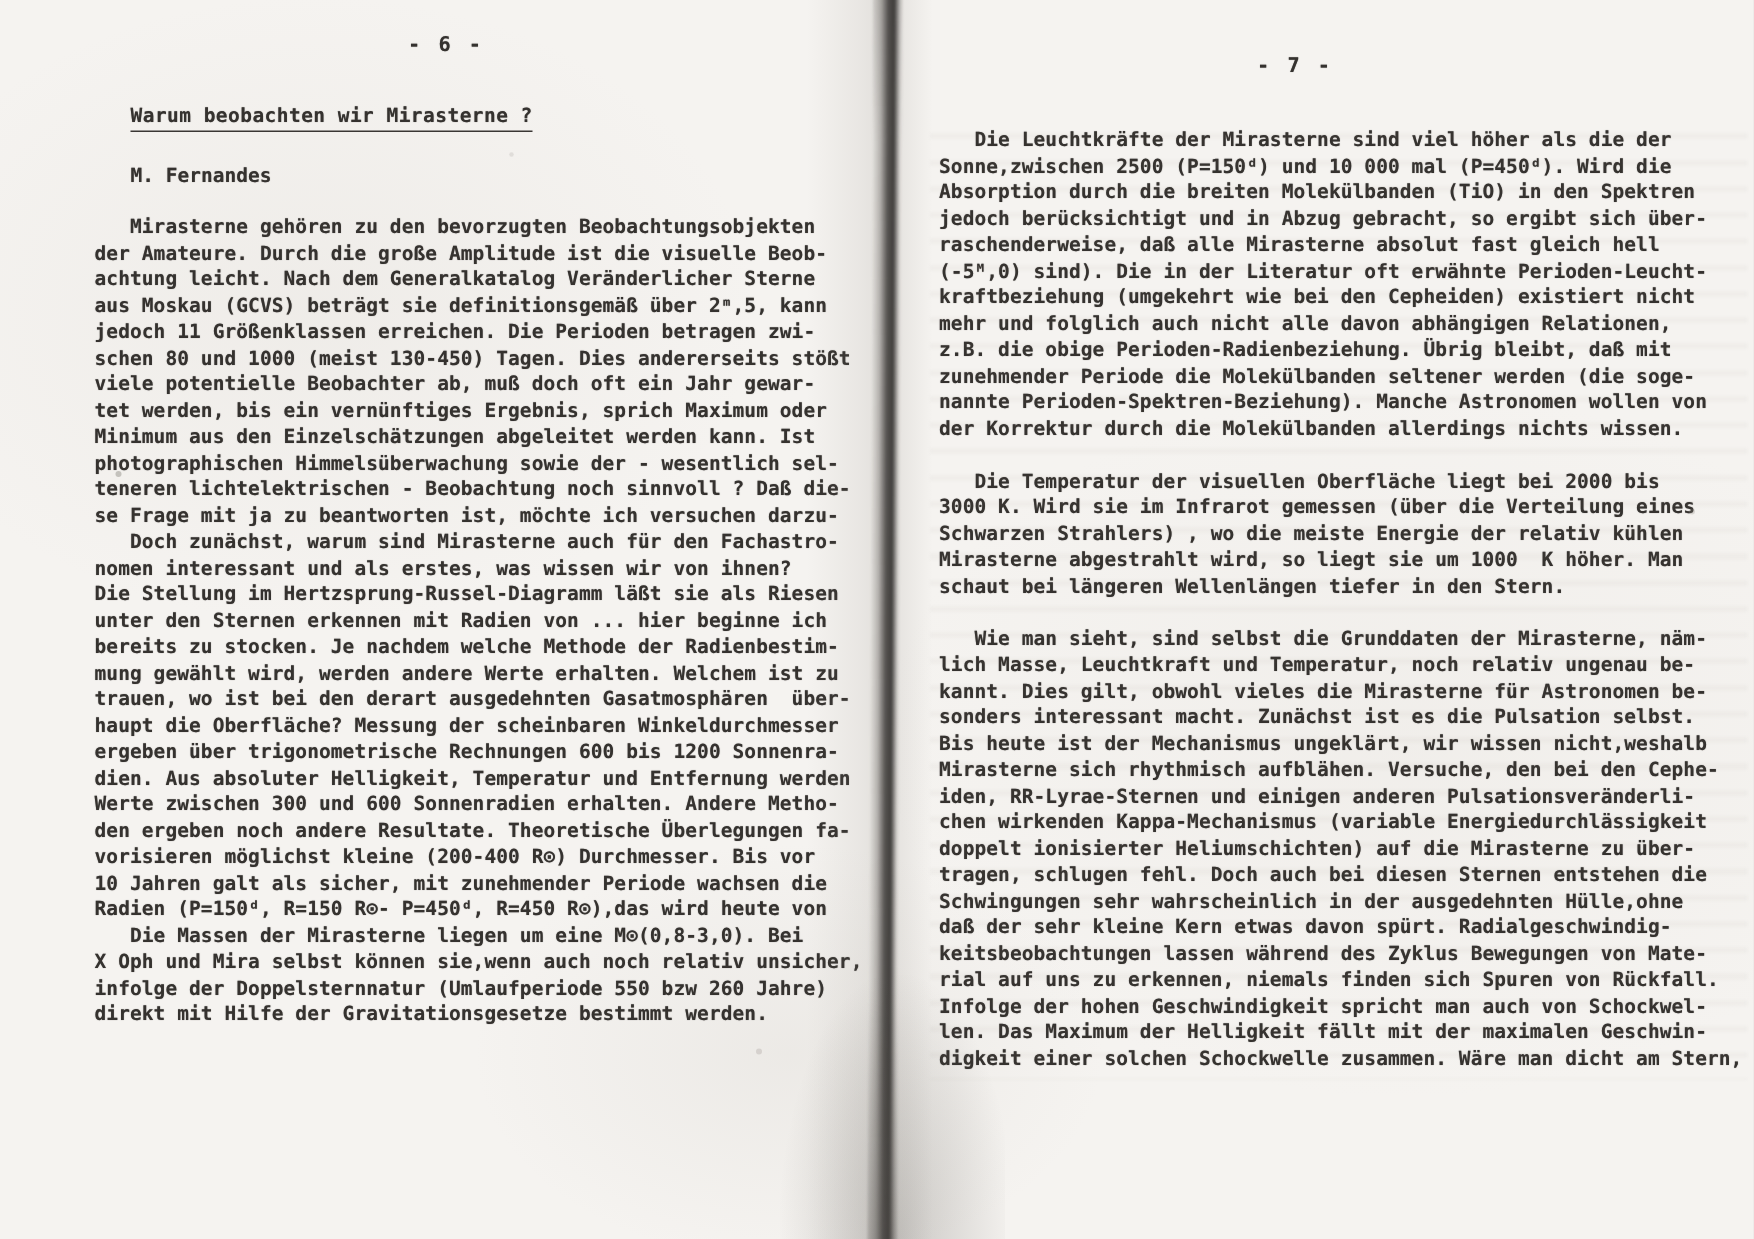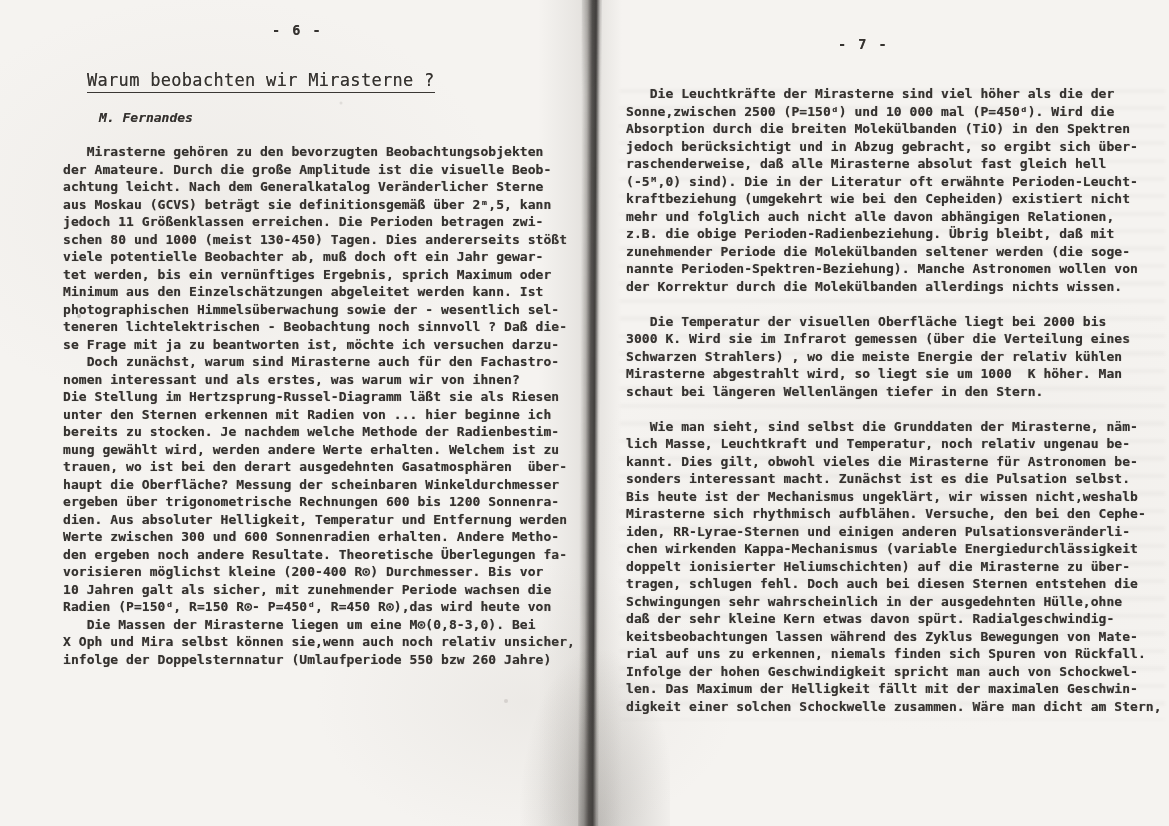--- a/index.html
+++ b/index.html
@@ -23,36 +23,35 @@
     font-weight: bold;
     letter-spacing: 2px;
     white-space: pre;
     text-shadow: 0 0 0.6px rgba(53,50,47,0.65);
   }
   .pn-left { left: 272px; top: 22px; }
   .pn-right { left: 838px; top: 36px; }
   .doc-title {
     position: absolute;
     left: 87px; top: 70px;
-    font-size: 17px;
-    font-weight: normal;
+    font-size: 13px;
+    font-weight: bold;
     white-space: pre;
     letter-spacing: 0.3px;
     padding-bottom: 2px;
     border-bottom: 1.6px solid #3a3734;
     text-shadow: 0 0 0.6px rgba(53,50,47,0.65);
   }
   .doc-author {
     position: absolute;
-    left: 99px; top: 110px;
+    left: 87px; top: 110px;
     font-size: 13px;
     font-weight: bold;
     white-space: pre;
     text-shadow: 0 0 0.6px rgba(53,50,47,0.6);
-    font-style: italic;
   }
   .text-block { position: absolute; }
   .tb-left  { left: 63px;  top: 143px; width: 520px; }
   .tb-right { left: 626px; top: 85px;  width: 530px; }
   .text-block .line {
     white-space: pre;
     font-size: 13px;
     font-weight: bold;
     line-height: 17.5px;
     height: 17.5px;
@@ -126,37 +125,38 @@
         <div class="line">aus Moskau (GCVS) beträgt sie definitionsgemäß über 2ᵐ,5, kann</div>
         <div class="line">jedoch 11 Größenklassen erreichen. Die Perioden betragen zwi-</div>
         <div class="line">schen 80 und 1000 (meist 130-450) Tagen. Dies andererseits stößt</div>
         <div class="line">viele potentielle Beobachter ab, muß doch oft ein Jahr gewar-</div>
         <div class="line">tet werden, bis ein vernünftiges Ergebnis, sprich Maximum oder</div>
         <div class="line">Minimum aus den Einzelschätzungen abgeleitet werden kann. Ist</div>
         <div class="line">photographischen Himmelsüberwachung sowie der - wesentlich sel-</div>
         <div class="line">teneren lichtelektrischen - Beobachtung noch sinnvoll ? Daß die-</div>
         <div class="line">se Frage mit ja zu beantworten ist, möchte ich versuchen darzu-</div>
         <div class="line">   Doch zunächst, warum sind Mirasterne auch für den Fachastro-</div>
-        <div class="line">nomen interessant und als erstes, was warum wir von ihnen?</div>
+        <div class="line">nomen interessant und als erstes, was wissen wir von ihnen?</div>
         <div class="line">Die Stellung im Hertzsprung-Russel-Diagramm läßt sie als Riesen</div>
         <div class="line">unter den Sternen erkennen mit Radien von ... hier beginne ich</div>
         <div class="line">bereits zu stocken. Je nachdem welche Methode der Radienbestim-</div>
         <div class="line">mung gewählt wird, werden andere Werte erhalten. Welchem ist zu</div>
         <div class="line">trauen, wo ist bei den derart ausgedehnten Gasatmosphären  über-</div>
         <div class="line">haupt die Oberfläche? Messung der scheinbaren Winkeldurchmesser</div>
         <div class="line">ergeben über trigonometrische Rechnungen 600 bis 1200 Sonnenra-</div>
         <div class="line">dien. Aus absoluter Helligkeit, Temperatur und Entfernung werden</div>
         <div class="line">Werte zwischen 300 und 600 Sonnenradien erhalten. Andere Metho-</div>
         <div class="line">den ergeben noch andere Resultate. Theoretische Überlegungen fa-</div>
         <div class="line">vorisieren möglichst kleine (200-400 R⊙) Durchmesser. Bis vor</div>
         <div class="line">10 Jahren galt als sicher, mit zunehmender Periode wachsen die</div>
         <div class="line">Radien (P=150ᵈ, R=150 R⊙- P=450ᵈ, R=450 R⊙),das wird heute von</div>
         <div class="line">   Die Massen der Mirasterne liegen um eine M⊙(0,8-3,0). Bei</div>
         <div class="line">X Oph und Mira selbst können sie,wenn auch noch relativ unsicher,</div>
         <div class="line">infolge der Doppelsternnatur (Umlaufperiode 550 bzw 260 Jahre)</div>
+        <div class="line">direkt mit Hilfe der Gravitationsgesetze bestimmt werden.</div>
       </div>
   </div>
 
   <div class="page">
     <div class="page-number pn-right">- 7 -</div>
     <div class="text-block tb-right">
         <div class="line">   Die Leuchtkräfte der Mirasterne sind viel höher als die der</div>
         <div class="line">Sonne,zwischen 2500 (P=150ᵈ) und 10 000 mal (P=450ᵈ). Wird die</div>
         <div class="line">Absorption durch die breiten Molekülbanden (TiO) in den Spektren</div>
         <div class="line">jedoch berücksichtigt und in Abzug gebracht, so ergibt sich über-</div>

